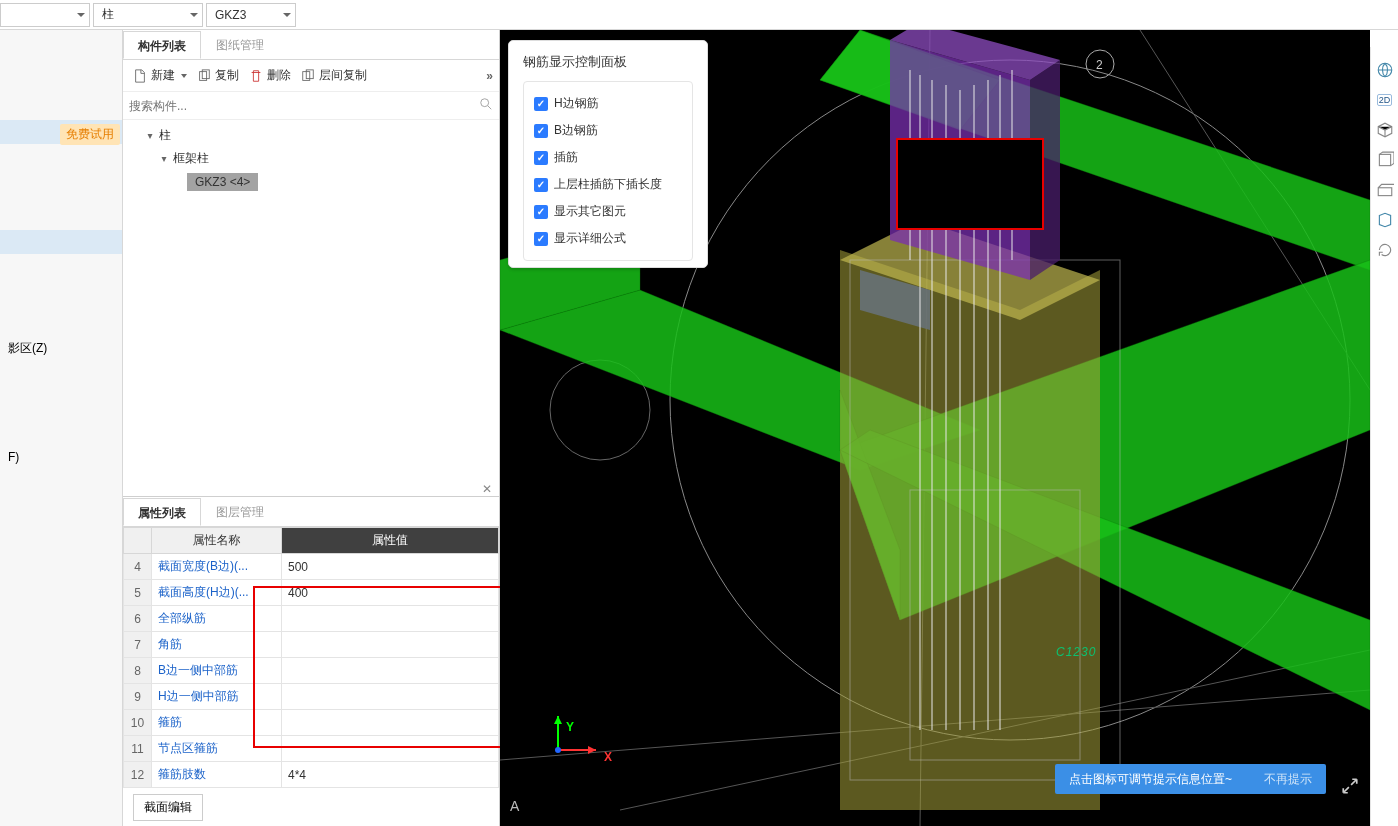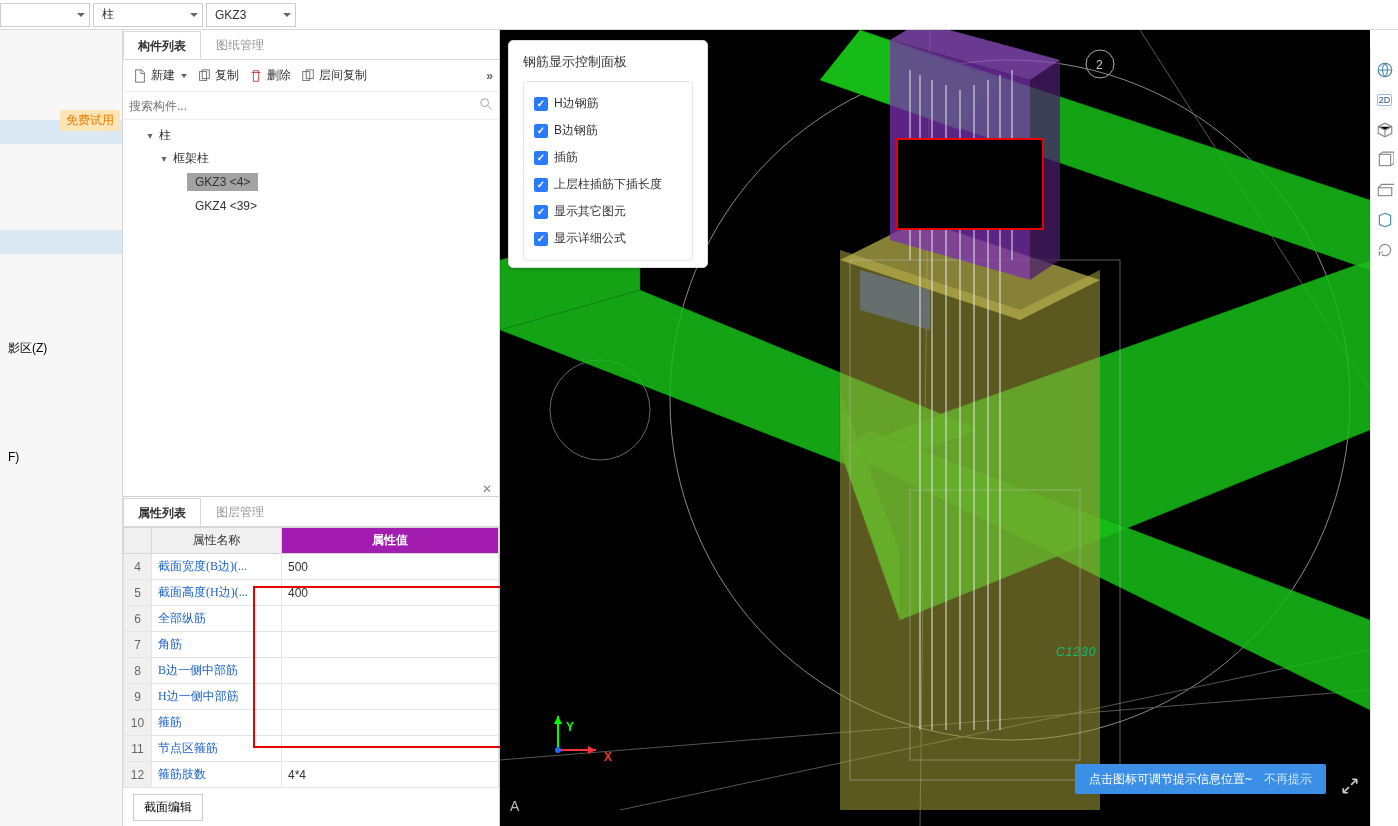--- a/index.html
+++ b/index.html
@@ -8,21 +8,21 @@
   
   .topbar { position: absolute; left: 0; top: 0; width: 1398px; height: 30px; background: #fff; border-bottom: 1px solid #d7d7d7; display: flex; align-items: center; padding-left: 0; }
   .combo { height: 24px; border: 1px solid #ccc; background: #fff; position: relative; display: flex; align-items: center; padding: 0 18px 0 8px; color: #333; margin-right: 3px; }
   .combo .caret { position: absolute; right: 4px; top: 9px; width: 0; height: 0; border-left: 4px solid transparent; border-right: 4px solid transparent; border-top: 4px solid #666; }
   .combo.small { width: 90px; }
   .combo.med { width: 110px; }
   .combo.wide { width: 90px; }
 
   
   .leftstrip { position: absolute; left: 0; top: 30px; width: 123px; height: 796px; background: #f7f7f7; border-right: 1px solid #d7d7d7; }
-  .trial-tag { position: absolute; top: 80px; right: 2px; background: #ffe4b5; color: #e67e00; padding: 2px 6px; border-radius: 2px; font-size: 12px; }
+  .trial-tag { position: absolute; top: 94px; right: 2px; background: #ffe4b5; color: #e67e00; padding: 2px 6px; border-radius: 2px; font-size: 12px; }
   .li-1 { position: absolute; top: 310px; left: 8px; }
   .li-2 { position: absolute; top: 420px; left: 8px; }
   .leftstrip-row { position: absolute; left: 0; right: 0; height: 24px; background: #dbe9f5; }
 
   
   .midpanel { position: absolute; left: 123px; top: 30px; width: 377px; height: 796px; background: #fff; border-right: 1px solid #cfcfcf; }
 
   .tabs { height: 30px; border-bottom: 1px solid #d7d7d7; display: flex; position: relative; }
   .tab { padding: 6px 14px; color: #999; cursor: default; border: 1px solid transparent; border-bottom: none; }
   .tab.active { font-weight: 700; color: #333; background: #fff; border: 1px solid #d7d7d7; border-bottom: 1px solid #fff; margin-top: 1px; }
@@ -45,24 +45,24 @@
   .tree .indent2 { padding-left: 50px; }
   .tree .leaf { display: inline-flex; align-items: center; padding: 2px 8px; }
   .tree .leaf.sel { background: #a3a3a3; }
 
   .close-x { position: absolute; right: 2px; top: 450px; color: #888; padding: 2px 5px; cursor: default; }
 
   .proppanel { position: absolute; left: 0; top: 466px; width: 100%; background: #fff; border-top: 1px solid #cfcfcf; }
   .ptable-wrap { position: relative; border-radius: 10px; }
   .ptable { width: 100%; border-collapse: collapse; table-layout: fixed; }
   .ptable th { background: #f0f0f0; border: 1px solid #d7d7d7; font-weight: 400; color: #333; padding: 4px 4px; height: 22px; }
-  .ptable th.valhead { background: #a21caf; color: #fff; font-weight: bold; }
+  .ptable th.valhead { background: #404040; color: #fff; }
   .ptable td { border: 1px solid #e4e4e4; padding: 4px 6px; height: 22px; color: #333; overflow: hidden; white-space: nowrap; text-overflow: ellipsis; }
   .ptable td.rownum { background: #f0f0f0; color: #666; text-align: center; width: 28px; }
-  .ptable td.name-b { color: #1b62c9; font-family: Liberation Serif, serif; }
+  .ptable td.name-b { color: #1b62c9; }
   .redbox { position: absolute; border: 2px solid #e80000; pointer-events: none; }
   .redbox.prop { left:130px; top:59px; width:360px; height:162px; }
 
   .btn-section-edit { margin: 6px 10px; display: inline-block; border: 1px solid #ccc; background: #fff; padding: 4px 10px; }
 
   
   .view { position: absolute; left: 500px; top: 30px; width: 870px; height: 796px; background: #000; }
 
   
   .rebar-panel { position: absolute; left: 8px; top: 10px; width: 200px; background: #fff; border: 1px solid #ddd; border-radius: 5px; padding: 12px 14px 6px; box-shadow: 0 2px 3px rgba(0,0,0,.15); }
@@ -71,21 +71,21 @@
   .chk-row { display: flex; align-items: center; gap: 6px; padding: 5px 0; color: #333; }
   .chk { width: 14px; height: 14px; border-radius: 2px; background: #2b7bff; display: inline-flex; align-items: center; justify-content: center; }
   .chk::after { content: "✓"; color: #fff; font-size: 10px; font-weight: 700; }
 
   
   .mock3d { position: absolute; inset: 0; }
 
   .redbox.view { left:396px; top:108px; width:148px; height:92px; }
 
   
-  .tipbar { position: absolute; right: 44px; bottom: 32px; height: 30px; background: #3b8fe6; color: #fff; display: flex; align-items: center; padding: 0 14px; gap: 12px; border-radius: 2px; }
+  .tipbar { position: absolute; right: 44px; bottom: 32px; height: 30px; background: #3b8fe6; color: #fff; display: flex; align-items: center; padding: 0 14px; gap: 32px; border-radius: 2px; }
   .tipbar .tip-text { color: #fff; }
   .tipbar .tip-dismiss { color: #cfe4f8; }
 
   .axis { position: absolute; left: 54px; bottom: 80px; }
   .axis .y { position: absolute; left: 12px; top: -26px; color: #0f0; font-weight: 700; }
   .axis .x { position: absolute; left: 50px; top: 4px; color: #f33; font-weight: 700; }
 
   .corner-a { position: absolute; color: #bbb; font-size: 14px; }
   .c1 { left: 10px; bottom: 12px; }
 
@@ -172,23 +172,20 @@
     <div class="node">
         <span class="arrow">▾</span>
         <span>柱</span>
       </div>
     <div class="node indent1">
         <span class="arrow">▾</span>
         <span>框架柱</span>
       </div>
     <div class="node indent2">
         <span class="leaf sel">GKZ3  &lt;4&gt;</span>
-      </div>
-    <div class="node indent2">
-        <span class="leaf">GKZ4  &lt;39&gt;</span>
       </div>
   </div>
 
   <span class="close-x">✕</span>
 
   <div class="proppanel">
     <div class="tabs">
       <div class="tab active">属性列表</div>
       <div class="tab">图层管理</div>
     </div>

